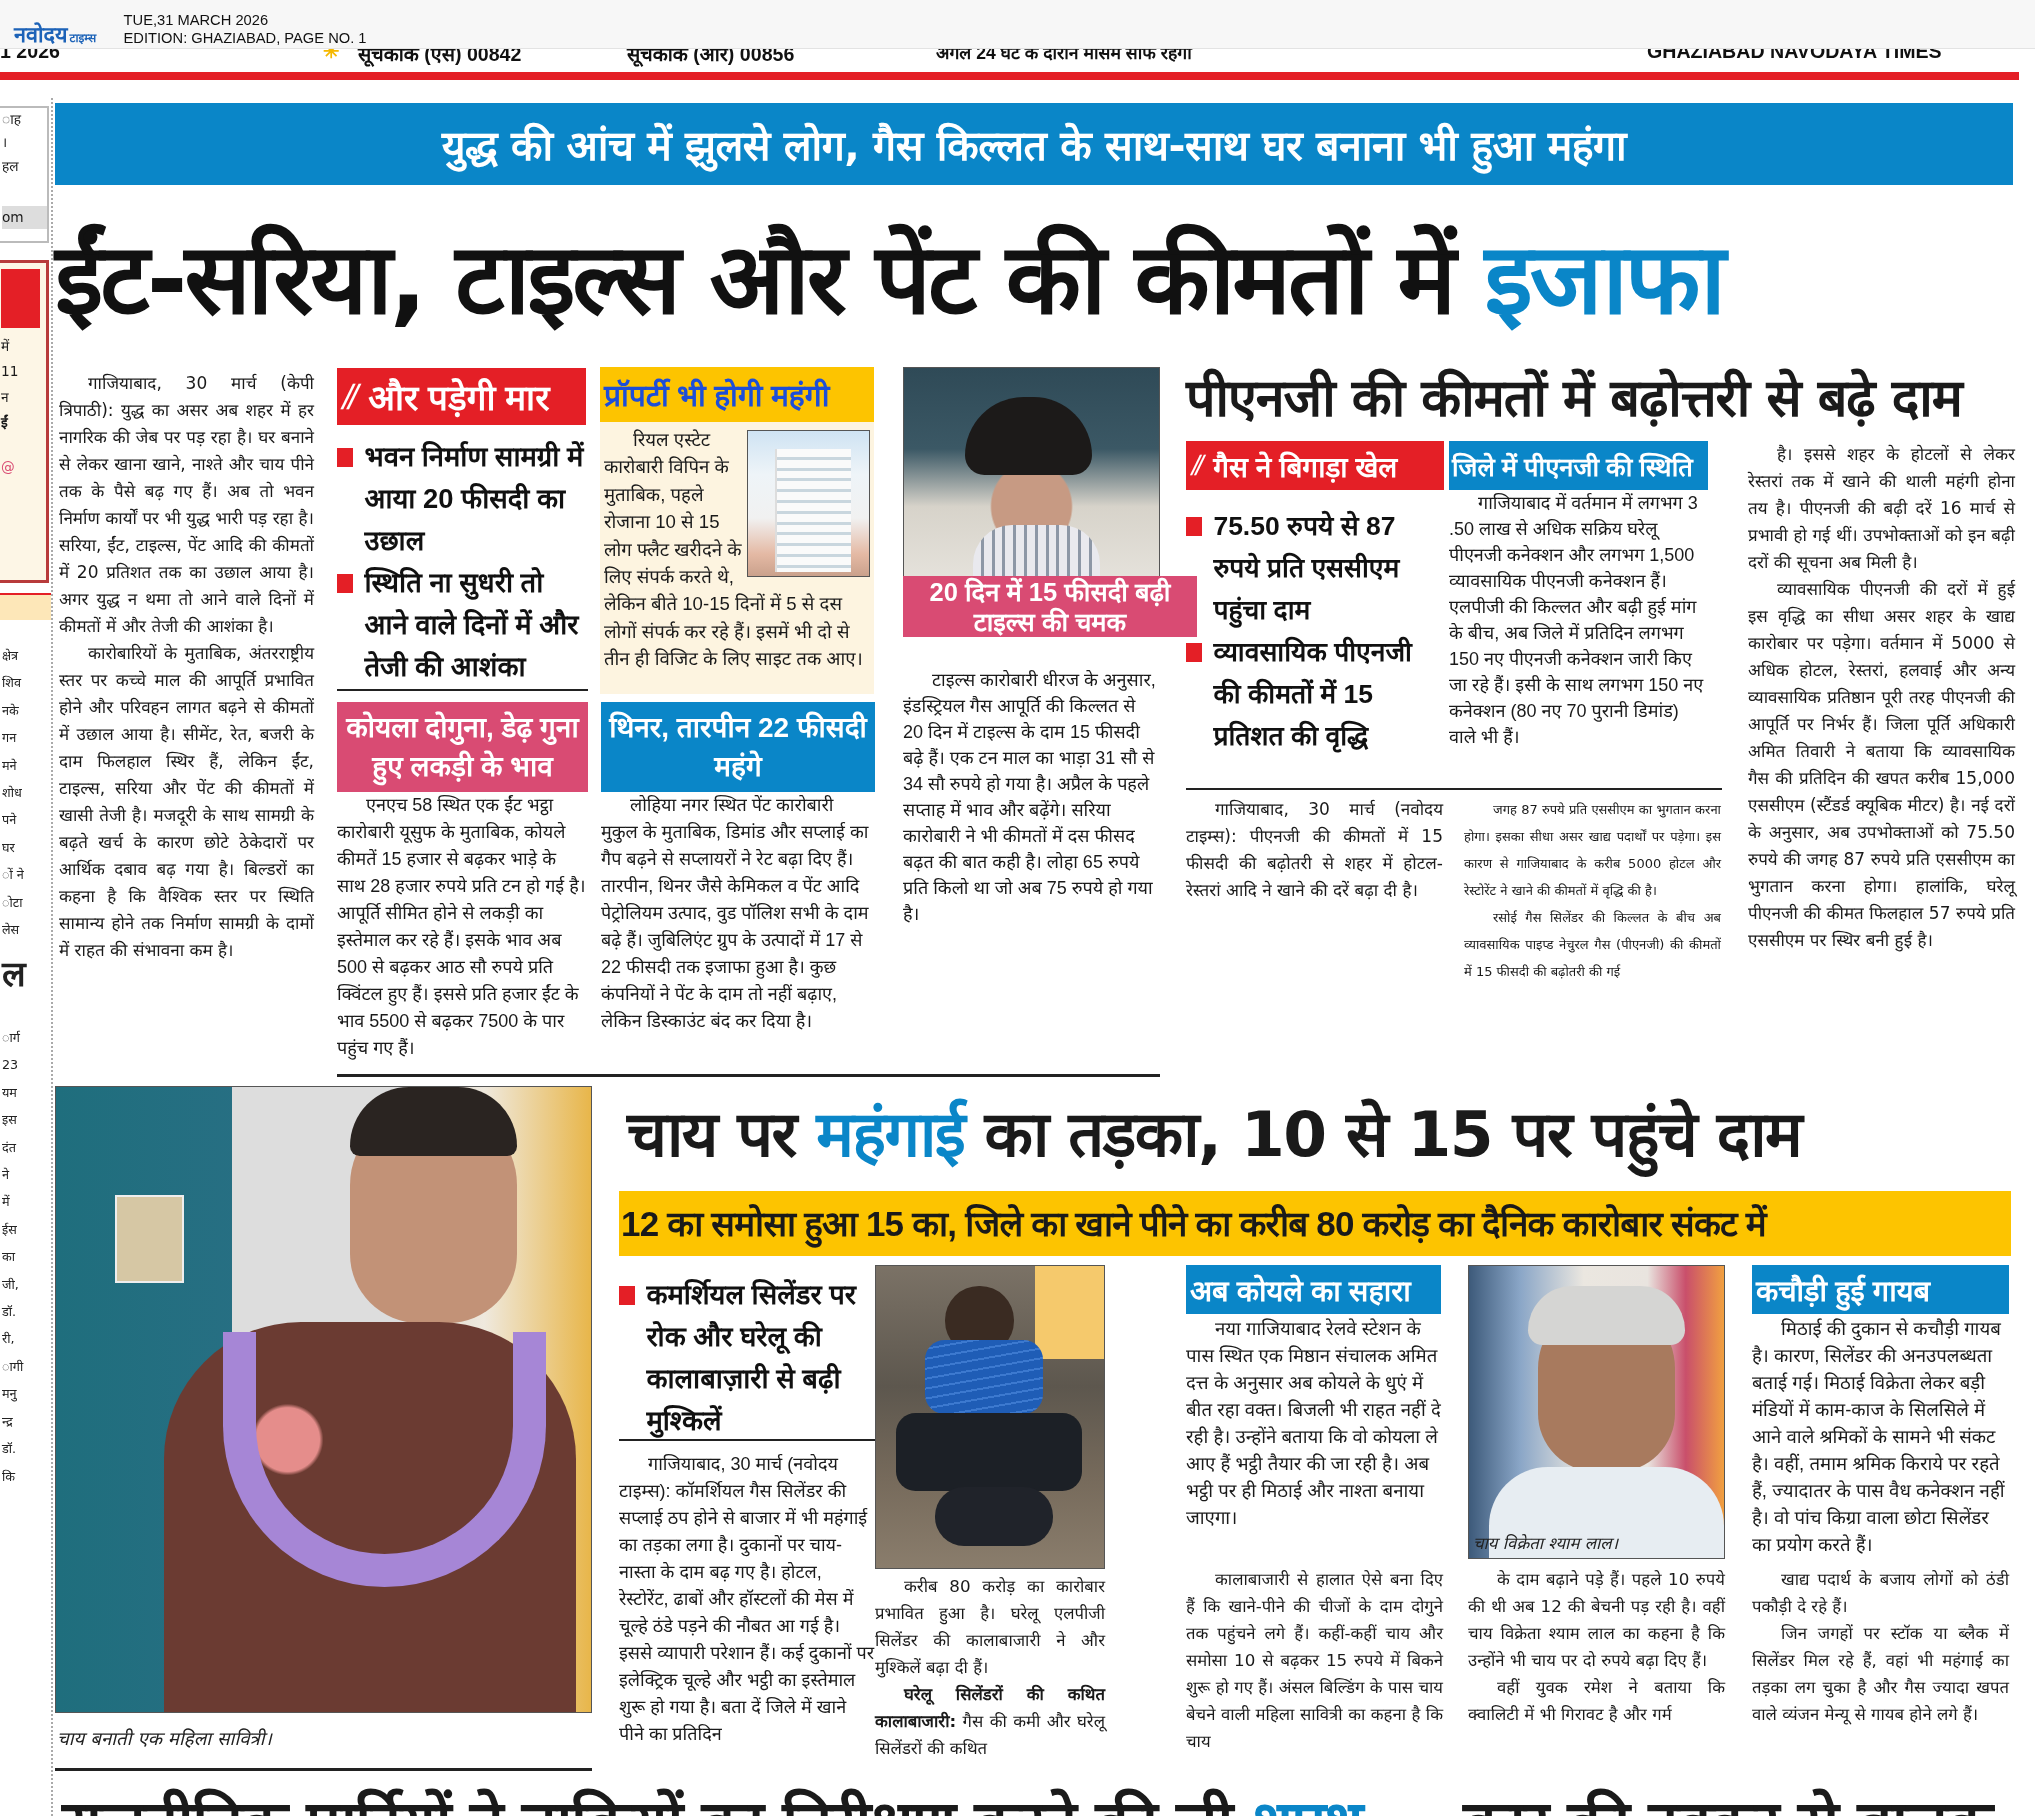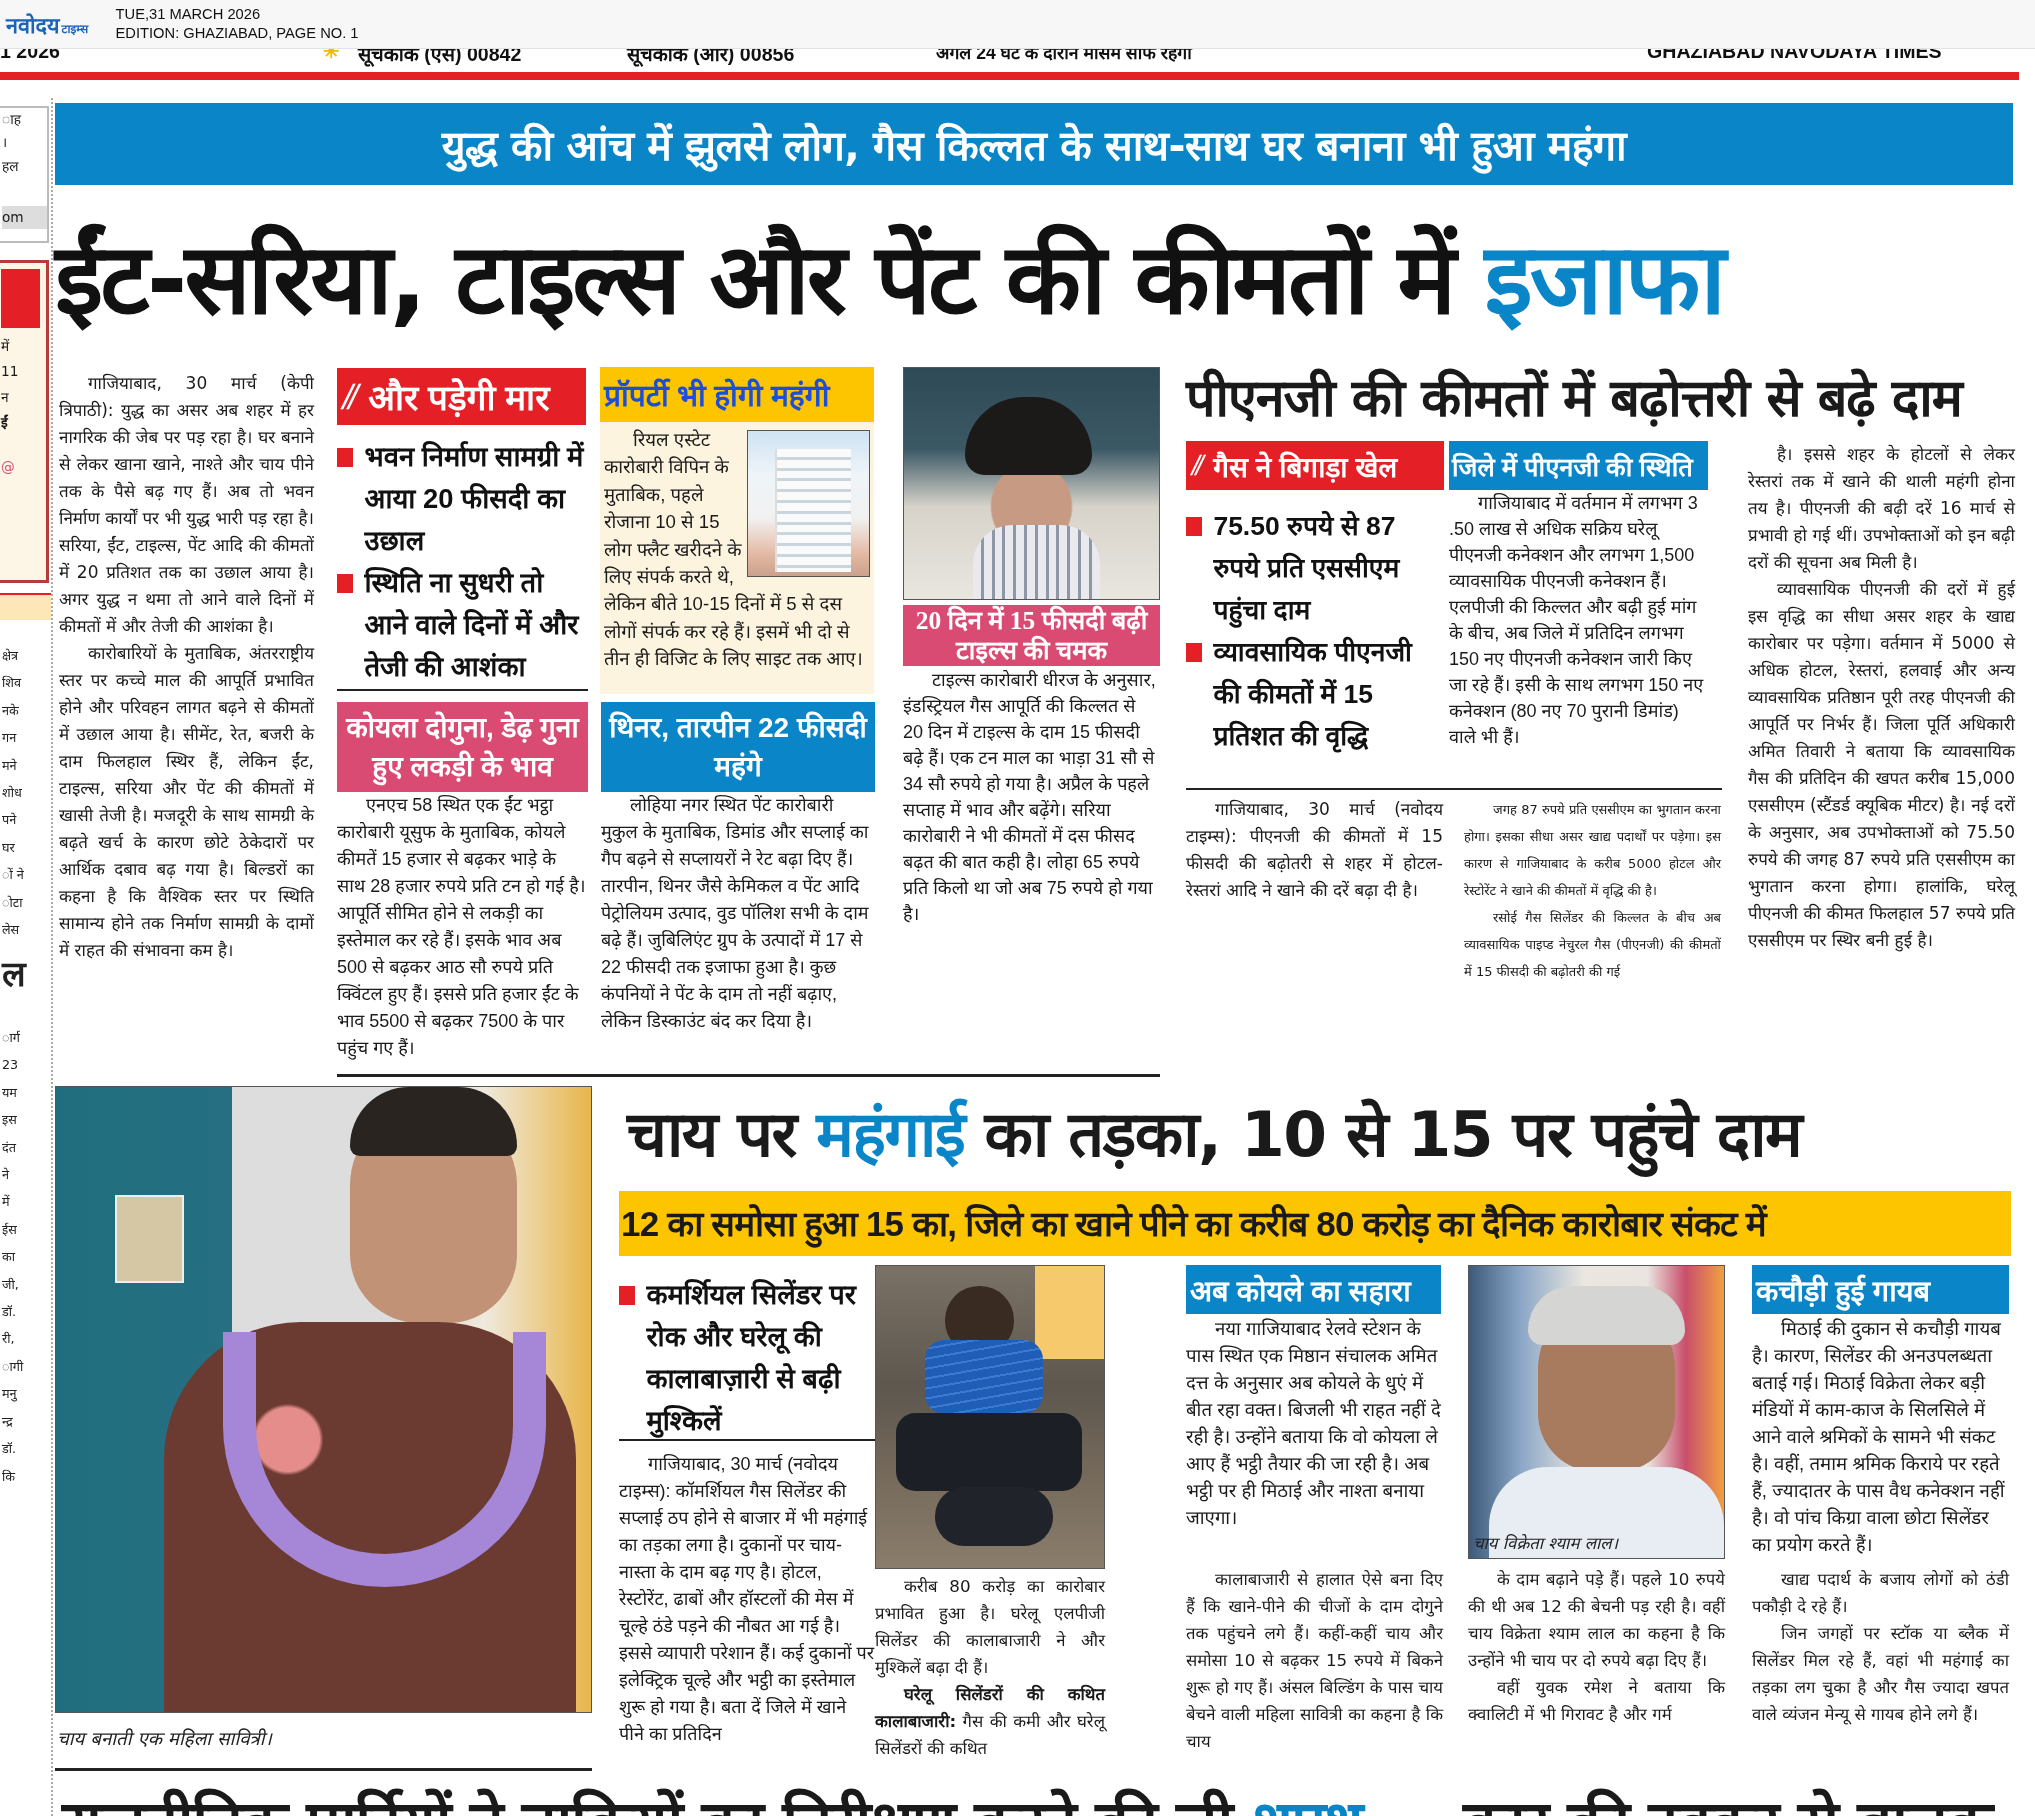--- a/index.html
+++ b/index.html
@@ -1,20 +1,20 @@
 <!DOCTYPE html>
 <html><head>
 <meta charset="utf-8">
 <style>
   * { box-sizing: border-box; margin: 0; padding: 0; }
   html, body { width: 2036px; height: 1816px; overflow: hidden; background: #fff; }
   body { font-family: "DejaVu Sans", sans-serif; color: #1a1a1a; position: relative; }
 
   
-  .viewer-bar { position: absolute; left: 0; top: 0; width: 2036px; height: 49px; background: #f7f7f7; border-bottom: 1px solid #e3e3e3; display: flex; align-items: center; padding-left: 6px; z-index: 5; }
+  .viewer-bar { position: absolute; left: 0; top: 0; width: 2036px; height: 49px; background: #f7f7f7; border-bottom: 1px solid #e3e3e3; display: flex; align-items: flex-end; padding-left: 14px; z-index: 5; }
   .logo { font-family: "Liberation Sans", sans-serif; font-weight: 700; color: #1d63b8; display: flex; align-items: baseline; margin-right: 27.4px; }
   .logo .big { font-size: 21.6px; }
   .logo .small { font-size: 11.8px; margin-left: 2px; }
   .edition { font-family: "Liberation Sans", sans-serif; font-size: 14.7px; line-height: 18.6px; color: #111; }
 
   
   .masthead-strip { position: absolute; left: 0; top: 49px; width: 2036px; height: 21.6px; overflow: hidden; }
   .masthead-strip span { position: absolute; top: -8.8px; font-family: "Liberation Sans", sans-serif; font-weight: 700; font-size: 19.6px; color: #111; white-space: nowrap; }
   .red-rule { position: absolute; left: 0; top: 72px; width: 2019px; height: 7.8px; background: #e41f26; }
 
@@ -172,21 +172,21 @@
 
 <div class="kicker kicker-blue" style="position:absolute; left:601px; top:702px; width:274px; height:90px; font-size:28px; line-height:39px;">थिनर, तारपीन 22 फीसदी महंगे</div>
 <div class="txt-cond" style="position:absolute; left:601px; top:792px; width:274px; font-size:18px; line-height:27px;">
   <p>लोहिया नगर स्थित पेंट कारोबारी मुकुल के मुताबिक, डिमांड और सप्लाई का गैप बढ़ने से सप्लायरों ने रेट बढ़ा दिए हैं। तारपीन, थिनर जैसे केमिकल व पेंट आदि पेट्रोलियम उत्पाद, वुड पॉलिश सभी के दाम बढ़े हैं। जुबिलिएंट ग्रुप के उत्पादों में 17 से 22 फीसदी तक इजाफा हुआ है। कुछ कंपनियों ने पेंट के दाम तो नहीं बढ़ाए, लेकिन डिस्काउंट बंद कर दिया है।</p>
 </div>
 
 <div class="photo" style="left:903px; top:367px; width:257px; height:233px; background:radial-gradient(ellipse at 50% 60%, #c79a83 0 22%, transparent 23%), linear-gradient(180deg,#2f4a57 0%,#3b5865 35%,#d7d3ca 60%,#e9e6e0 100%);">
   <div style="position:absolute; left:61px; top:29px; width:127px; height:78px; background:#1c1a19; border-radius:59px 59px 19.6px 19.6px;"></div>
   <div style="position:absolute; left:69px; top:157px; width:127px; height:76px; background:repeating-linear-gradient(90deg,#e9e9ee 0 7.8px,#8d97a6 7.8px 10.8px); border-radius:39px 39px 0 0;"></div>
 </div>
-<div class="kicker kicker-pink" style="position:absolute; left:903px; top:605px; width:257px; height:61px; font-size:25.5px; line-height:30px;font-family:Liberation Serif, serif;">20 दिन में 15 फीसदी बढ़ी टाइल्स की चमक</div>
+<div class="kicker kicker-pink" style="position:absolute; left:903px; top:576px; width:294px; height:61px; font-size:25.5px; line-height:30px;">20 दिन में 15 फीसदी बढ़ी टाइल्स की चमक</div>
 <div class="txt-cond" style="position:absolute; left:903px; top:667px; width:257px; font-size:18px; line-height:26px;">
   <p>टाइल्स कारोबारी धीरज के अनुसार, इंडस्ट्रियल गैस आपूर्ति की किल्लत से 20 दिन में टाइल्स के दाम 15 फीसदी बढ़े हैं। एक टन माल का भाड़ा 31 सौ से 34 सौ रुपये हो गया है। अप्रैल के पहले सप्ताह में भाव और बढ़ेंगे। सरिया कारोबारी ने भी कीमतों में दस फीसद बढ़त की बात कही है। लोहा 65 रुपये प्रति किलो था जो अब 75 रुपये हो गया है।</p>
 </div>
 
 <div class="hr" style="left:337px; top:1074px; width:823px; height:2.9px;"></div>
 
 <div style="position:absolute; left:1186px; top:363px; width:833px; font-weight:700; font-size:52px; line-height:71px; white-space:nowrap; letter-spacing:-1px;">पीएनजी की कीमतों में बढ़ोत्तरी से बढ़े दाम</div>
 
 <div class="kicker kicker-red" style="position:absolute; left:1186px; top:441px; width:258px; height:49px; font-size:28px;">
   <span class="slash">//</span>

